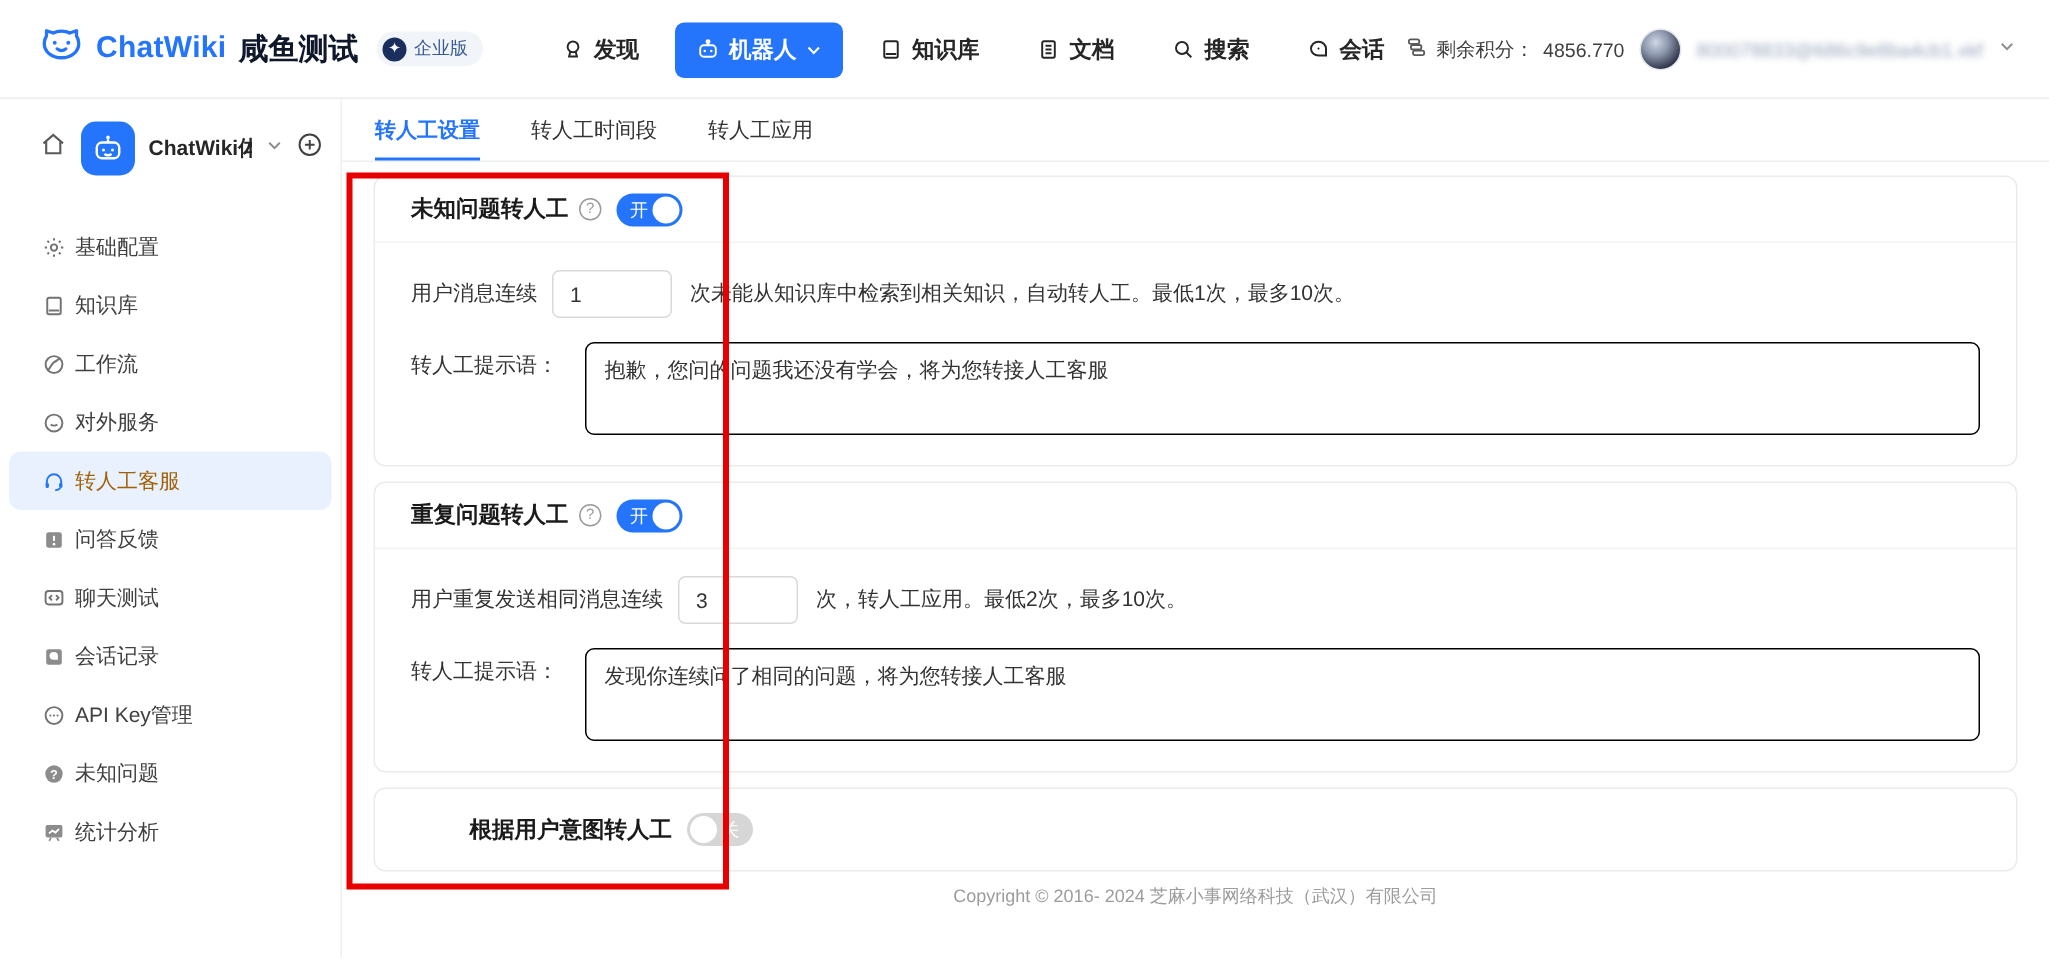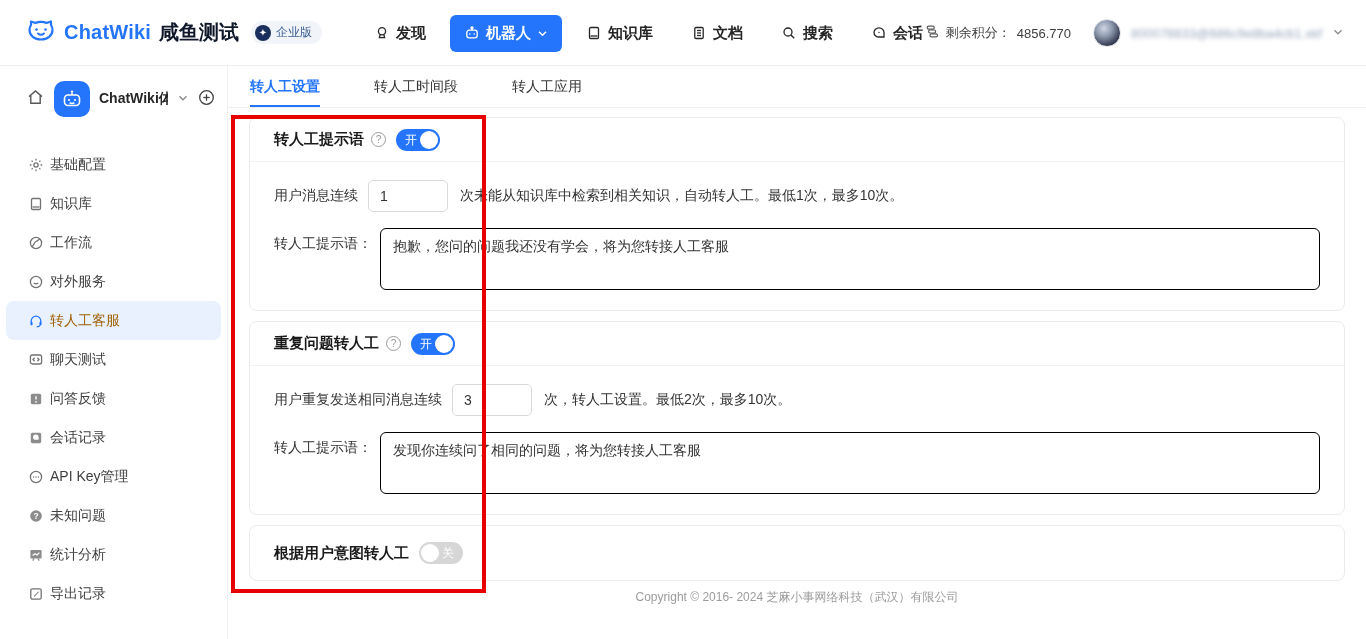--- a/index.html
+++ b/index.html
@@ -16,21 +16,21 @@
   .plan-badge { display:flex; align-items:center; gap:5px; background:#f1f4f9; border-radius:12px;
     padding:3px 10px 3px 4px; font-size:12px; color:#3a5c92; margin-left:4px; }
   .plan-dot { width:16px; height:16px; border-radius:50%; background:#1b2f5e; color:#fff;
     font-size:10px; display:flex; align-items:center; justify-content:center; }
   .nav { position:absolute; left:360px; top:0; height:66px; display:flex; align-items:center; gap:10px; }
   .nav-item { display:flex; align-items:center; gap:6px; font-size:15px; font-weight:bold;
     color:#262626; padding:9px 14px; border-radius:6px; cursor:pointer; }
   .nav-item.active { background:#2475FC; color:#fff; }
   .nav-item svg { display:block; }
   .header-right { position:absolute; right:22px; top:0; height:66px; display:flex; align-items:center; gap:10px; }
-  .credits { display:flex; align-items:center; gap:6px; font-size:13px; color:#404040; margin-right:12px; }
+  .credits { display:flex; align-items:center; gap:6px; font-size:13px; color:#404040; }
   .avatar { width:28px; height:28px; border-radius:50%;
     background:radial-gradient(circle at 38% 32%, #cfd6e4 0%, #8d98ad 35%, #30354a 75%, #14182a 100%);
     border:1px solid #e3e6ec; }
   .user-email { font-size:13px; color:#9aa7bd; filter:blur(2.3px); user-select:none; }
 
   
   .sidebar { position:absolute; top:66px; left:0; bottom:0; width:228px; background:#fff;
     border-right:1px solid #f0f0f0; }
   .bot-row { display:flex; align-items:center; gap:9px; padding:15px 12px 14px 26px; }
   .bot-avatar { width:36px; height:36px; border-radius:10px; background:#2475FC; flex:0 0 auto;
@@ -38,21 +38,21 @@
   .bot-name { font-size:14px; color:#262626; font-weight:bold; white-space:nowrap; overflow:hidden; max-width:92px; }
   .menu { margin-top:14px; padding:0 6px; list-style:none; }
   .menu-item { display:flex; align-items:center; gap:6px; height:39px; padding:0 22px;
     font-size:14px; color:#404040; border-radius:8px; cursor:pointer; }
   .menu-item svg { flex:0 0 auto; }
   .menu-item.active { background:#e9f1fe; color:#a16207; }
 
   
   .main { position:absolute; top:66px; left:228px; right:0; bottom:0; background:#fff; }
   .tabbar { height:42px; border-bottom:1px solid #f0f0f0; display:flex; align-items:stretch;
-    gap:54px; padding-left:22px; }
+    gap:34px; padding-left:22px; }
   .tab { display:flex; align-items:center; font-size:14px; color:#333; cursor:pointer;
     border-bottom:2.5px solid transparent; padding-top:2px; }
   .tab.active { color:#2475FC; border-bottom-color:#2475FC; font-weight:bold; }
 
   .content { position:relative; padding:9px 21px 0 21px; }
   .card { background:#fff; border:1px solid #ebebeb; border-radius:8px; margin-bottom:10px; overflow:hidden; }
   .card-head { height:44px; display:flex; align-items:center; gap:10px; padding:0 24px;
     border-bottom:1px solid #f2f2f2; }
   .card-title { font-size:15px; font-weight:bold; color:#1a1a1a; }
   .help-icon { width:15px; height:15px; border:1px solid #9b9b9b; border-radius:50%; color:#9b9b9b;
@@ -68,21 +68,21 @@
   .toggle .t-label { position:absolute; top:0; line-height:22px; font-size:12px; color:#fff; }
   .toggle.on .t-label { left:9px; }
   .toggle.off .t-label { right:9px; }
 
   .rule-row { display:flex; align-items:center; font-size:14px; color:#333; margin-bottom:16px; }
   .rule-row .lbl { margin-right:10px; }
   .num-input { width:80px; height:32px; border:1px solid #d9d9d9; border-radius:5px; font-size:14px;
     color:#333; padding:0 11px; outline:none; font-family:inherit; }
   .rule-suffix { margin-left:12px; }
   .prompt-row { display:flex; align-items:flex-start; font-size:14px; color:#333; }
-  .prompt-row .lbl { margin-right:8px; padding-top:7px; white-space:nowrap; }
+  .prompt-row .lbl { margin-right:18px; padding-top:7px; white-space:nowrap; }
   .prompt-area { flex:1; height:62px; border:1px solid #000000; border-radius:6px; resize:none;
     font-size:14px; color:#333; padding:7px 12px; outline:none; font-family:inherit; line-height:1.5; }
 
   .annotation-box { position:absolute; left:3px; top:7px; width:255px; height:478px;
     border:4px solid #e80000; pointer-events:none; z-index:9; }
 
   .footer { text-align:center; font-size:12px; color:#9c9c9c; padding:8px 0 0 0; }
 </style>
 </head>
 <body>
@@ -261,34 +261,34 @@
       <li class="menu-item active">
         <svg width="16" height="16" viewBox="0 0 16 16" fill="none" stroke="#2475FC" stroke-width="1.3">
           <path d="M3.2 9.5 V8 A4.8 4.8 0 0 1 12.8 8 V9.5"></path>
           <rect x="2.4" y="8.8" width="2.2" height="3.6" rx="1.1" fill="#2475FC" stroke="none"></rect>
           <rect x="11.4" y="8.8" width="2.2" height="3.6" rx="1.1" fill="#2475FC" stroke="none"></rect>
           <path d="M12.2 12.4 C11.4 13.4 10 13.8 8.8 13.8"></path>
         </svg>
         <span>转人工客服</span>
       </li>
       <li class="menu-item">
-        <svg width="16" height="16" viewBox="0 0 16 16" fill="none" stroke="#737373" stroke-width="1.3">
-          <rect x="2.4" y="3" width="11.2" height="9" rx="2"></rect>
-          <polyline points="6.6,5.8 5,7.5 6.6,9.2"></polyline>
-            <polyline points="9.4,5.8 11,7.5 9.4,9.2"></polyline>
-        </svg>
-        <span>聊天测试</span>
-      </li>
-      <li class="menu-item">
         <svg width="16" height="16" viewBox="0 0 16 16" fill="none">
           <rect x="2.8" y="2.8" width="10.4" height="10.4" rx="1.6" fill="#8c8c8c"></rect>
           <line x1="8" y1="5.2" x2="8" y2="8.6" stroke="#fff" stroke-width="1.4"></line>
           <circle cx="8" cy="10.8" r="0.9" fill="#fff"></circle>
         </svg>
         <span>问答反馈</span>
+      </li>
+      <li class="menu-item">
+        <svg width="16" height="16" viewBox="0 0 16 16" fill="none" stroke="#737373" stroke-width="1.3">
+          <rect x="2.4" y="3" width="11.2" height="9" rx="2"></rect>
+          <polyline points="6.6,5.8 5,7.5 6.6,9.2"></polyline>
+            <polyline points="9.4,5.8 11,7.5 9.4,9.2"></polyline>
+        </svg>
+        <span>聊天测试</span>
       </li>
       <li class="menu-item">
         <svg width="16" height="16" viewBox="0 0 16 16" fill="none">
           <rect x="2.8" y="2.8" width="10.4" height="10.4" rx="1.6" fill="#8c8c8c"></rect>
           <path d="M10.6 7.2 A2.8 2.6 0 1 0 7.8 9.8 L10.6 9.8 Z" fill="#fff"></path>
         </svg>
         <span>会话记录</span>
       </li>
       <li class="menu-item">
         <svg width="16" height="16" viewBox="0 0 16 16" fill="none" stroke="#737373" stroke-width="1.3">
@@ -308,42 +308,35 @@
       </li>
       <li class="menu-item">
         <svg width="16" height="16" viewBox="0 0 16 16" fill="none">
           <rect x="2.4" y="3" width="11.2" height="8.4" rx="1.2" fill="#8c8c8c"></rect>
           <polyline points="4.6,8.6 7,6.8 9,8 11.4,5.6" stroke="#fff" stroke-width="1.2" fill="none"></polyline>
           <line x1="6" y1="11.4" x2="4.8" y2="13.6" stroke="#8c8c8c" stroke-width="1.2"></line>
           <line x1="10" y1="11.4" x2="11.2" y2="13.6" stroke="#8c8c8c" stroke-width="1.2"></line>
         </svg>
         <span>统计分析</span>
       </li>
-      <li class="menu-item">
-        <svg width="16" height="16" viewBox="0 0 16 16" fill="none" stroke="#737373" stroke-width="1.3">
-          <rect x="2.8" y="2.8" width="10.4" height="10.4" rx="1.6"></rect>
-          <path d="M6 9.8 L10.4 5.4 L11 6 L6.6 10.4 L5.8 10.6 Z" fill="#737373" stroke="none"></path>
-        </svg>
-        <span>导出记录</span>
-      </li>
     </ul>
   </div>
 
   <div class="main">
     <div class="tabbar">
       <div class="tab active">转人工设置</div>
       <div class="tab">转人工时间段</div>
       <div class="tab">转人工应用</div>
     </div>
 
     <div class="content">
 
       <div class="card">
         <div class="card-head">
-          <span class="card-title">转人工提示语</span>
+          <span class="card-title">未知问题转人工</span>
           <span class="help-icon">?</span>
           <span class="toggle on">
             <span class="t-label">开</span>
             <span class="knob"></span>
           </span>
         </div>
         <div class="card-body">
           <div class="rule-row">
             <span class="lbl">用户消息连续</span>
             <input class="num-input" type="text" value="1" style="">
@@ -362,30 +355,30 @@
           <span class="help-icon">?</span>
           <span class="toggle on">
             <span class="t-label">开</span>
             <span class="knob"></span>
           </span>
         </div>
         <div class="card-body">
           <div class="rule-row">
             <span class="lbl">用户重复发送相同消息连续</span>
             <input class="num-input" type="text" value="3" style="">
-            <span class="rule-suffix">次，转人工设置。最低2次，最多10次。</span>
+            <span class="rule-suffix">次，转人工应用。最低2次，最多10次。</span>
           </div>
           <div class="prompt-row">
             <span class="lbl">转人工提示语：</span>
             <textarea class="prompt-area" style="">发现你连续问了相同的问题，将为您转接人工客服</textarea>
           </div>
         </div>
       </div>
 
-      <div class="card" style="margin-bottom:0;">
+      <div class="card" style="margin-bottom:0;padding-left:39px;">
         <div class="card-head" style="border-bottom:none; height:54px;">
           <span class="card-title">根据用户意图转人工</span>
           <span class="toggle off">
             <span class="t-label">关</span>
             <span class="knob"></span>
           </span>
         </div>
       </div>
 
       <div class="annotation-box"></div>

